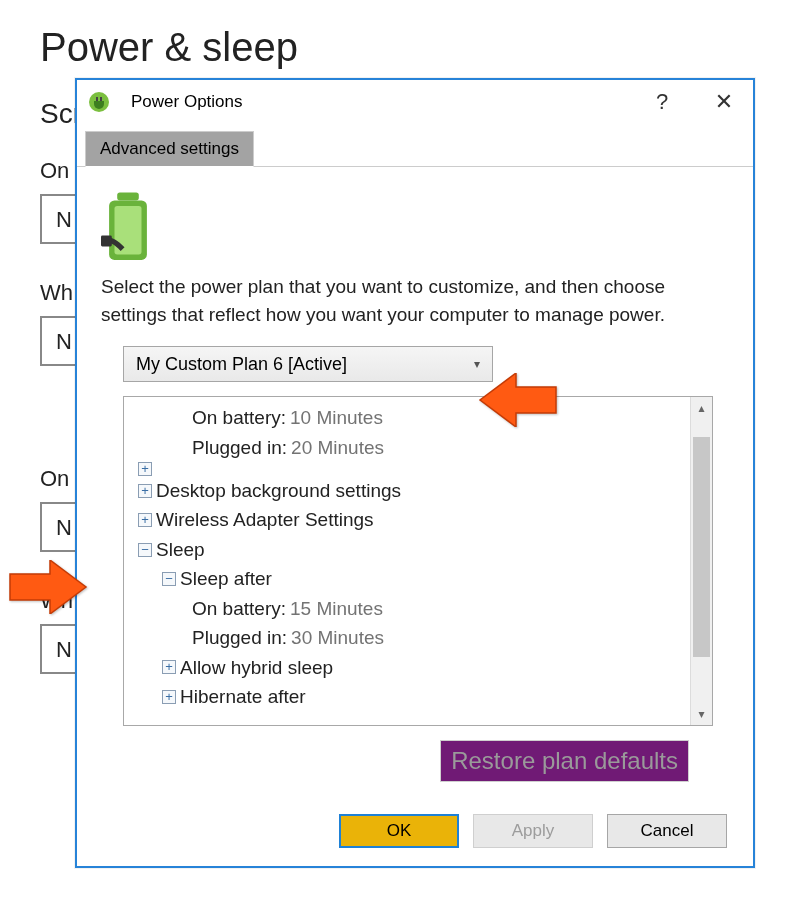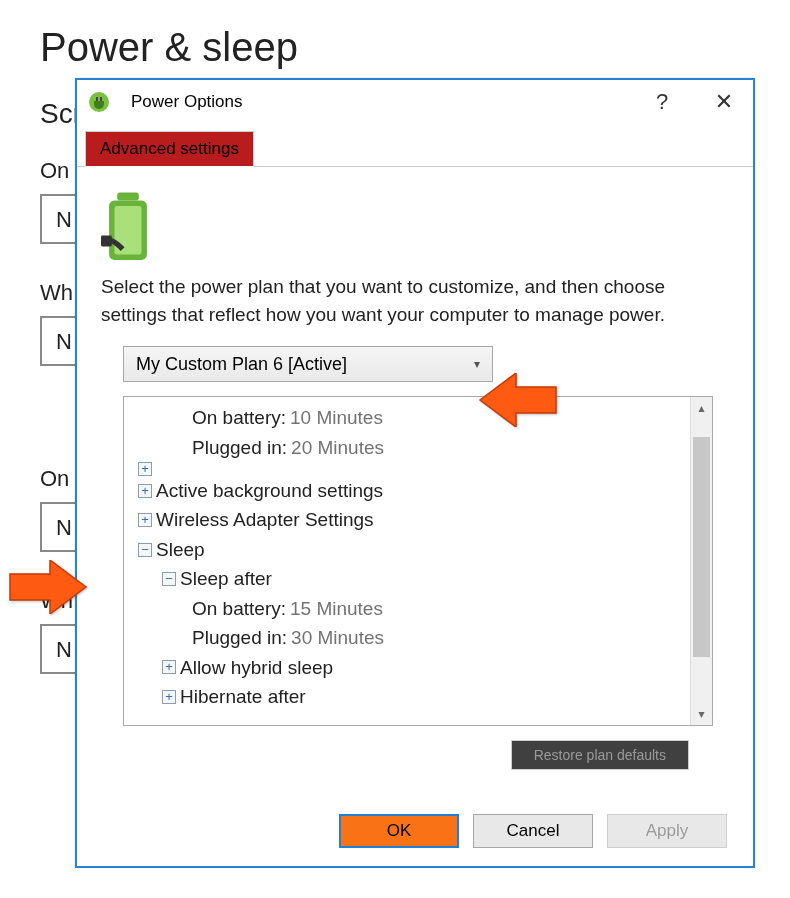--- a/index.html
+++ b/index.html
@@ -101,21 +101,21 @@
     padding: 6px 8px 0 8px;
     border-bottom: 1px solid #ccc;
     position: relative;
   }
   .tab {
     display: inline-block;
     padding: 7px 14px;
     font-size: 17px;
     border: 1px solid #ccc;
     border-bottom: 1px solid #fff;
-    background: #b91c1c;
+    background: #a3a3a3;
     position: relative;
     top: 1px;
   }
   .dialog-body {
     padding: 20px 24px;
   }
   .desc-row {
     display: flex;
     gap: 16px;
     margin-bottom: 18px;
@@ -211,46 +211,46 @@
     right: 2px;
     height: 220px;
     background: #c7c7c7;
   }
   .restore-btn {
     margin-left: auto;
     margin-right: 40px;
     margin-top: 14px;
     display: block;
     float: right;
-    padding: 6px 22px;
+    padding: 6px 10px;
     border: 1px solid #cfcfcf;
-    background: #404040;
+    background: #701a75;
     color: #9a9a9a;
-    font-size: 14px;
+    font-size: 24px;
   }
   .bottom-buttons {
     position: absolute;
     bottom: 18px;
     right: 26px;
     display: flex;
     gap: 14px;
   }
   .btn {
     width: 120px;
     height: 34px;
     border: 1px solid #a6a6a6;
     background: #e8e8e8;
     font-size: 17px;
     display: flex;
     align-items: center;
     justify-content: center;
   }
   .btn-primary {
     border: 2px solid #1e81d6;
-    background: #f97316;
+    background: #eab308;
   }
   .btn-disabled {
     color: #9c9c9c;
     border-color: #cfcfcf;
   }
   
   .arrow {
     position: absolute;
     width: 80px;
     height: 54px;
@@ -331,21 +331,21 @@
         </div>
         <div class="tree-row ind2">
           <span class="tree-label">Plugged in:</span>
           <span class="tree-value">20 Minutes</span>
         </div>
         <div class="tree-row ind0">
           <span class="expander">+</span>
         </div>
         <div class="tree-row ind0">
           <span class="expander">+</span>
-          <span class="tree-label">Active background settings</span>
+          <span class="tree-label">Desktop background settings</span>
         </div>
         <div class="tree-row ind0">
           <span class="expander">+</span>
           <span class="tree-label">Wireless Adapter Settings</span>
         </div>
         <div class="tree-row ind0">
           <span class="expander">−</span>
           <span class="tree-label">Sleep</span>
         </div>
         <div class="tree-row ind1">
@@ -375,22 +375,22 @@
         <div class="scroll-thumb"></div>
         <div class="scroll-arrow" style="position:absolute;bottom:0;width:100%;">▾</div>
       </div>
     </div>
 
     <button class="restore-btn">Restore plan defaults</button>
   </div>
 
   <div class="bottom-buttons">
     <div class="btn btn-primary">OK</div>
+    <div class="btn btn-disabled">Apply</div>
     <div class="btn">Cancel</div>
-    <div class="btn btn-disabled">Apply</div>
   </div>
 </div>
 
 <div class="arrow" style="left:478px; top:373px;">
   <svg viewBox="0 0 80 54" width="80" height="54">
     <path d="M78 14 L78 40 L38 40 L38 54 L2 27 L38 0 L38 14 Z" fill="#ff5a12" stroke="#c43b06" stroke-width="1.5"></path>
   </svg>
 </div>
 <div class="arrow" style="left:8px; top:560px;">
   <svg viewBox="0 0 80 54" width="80" height="54">

